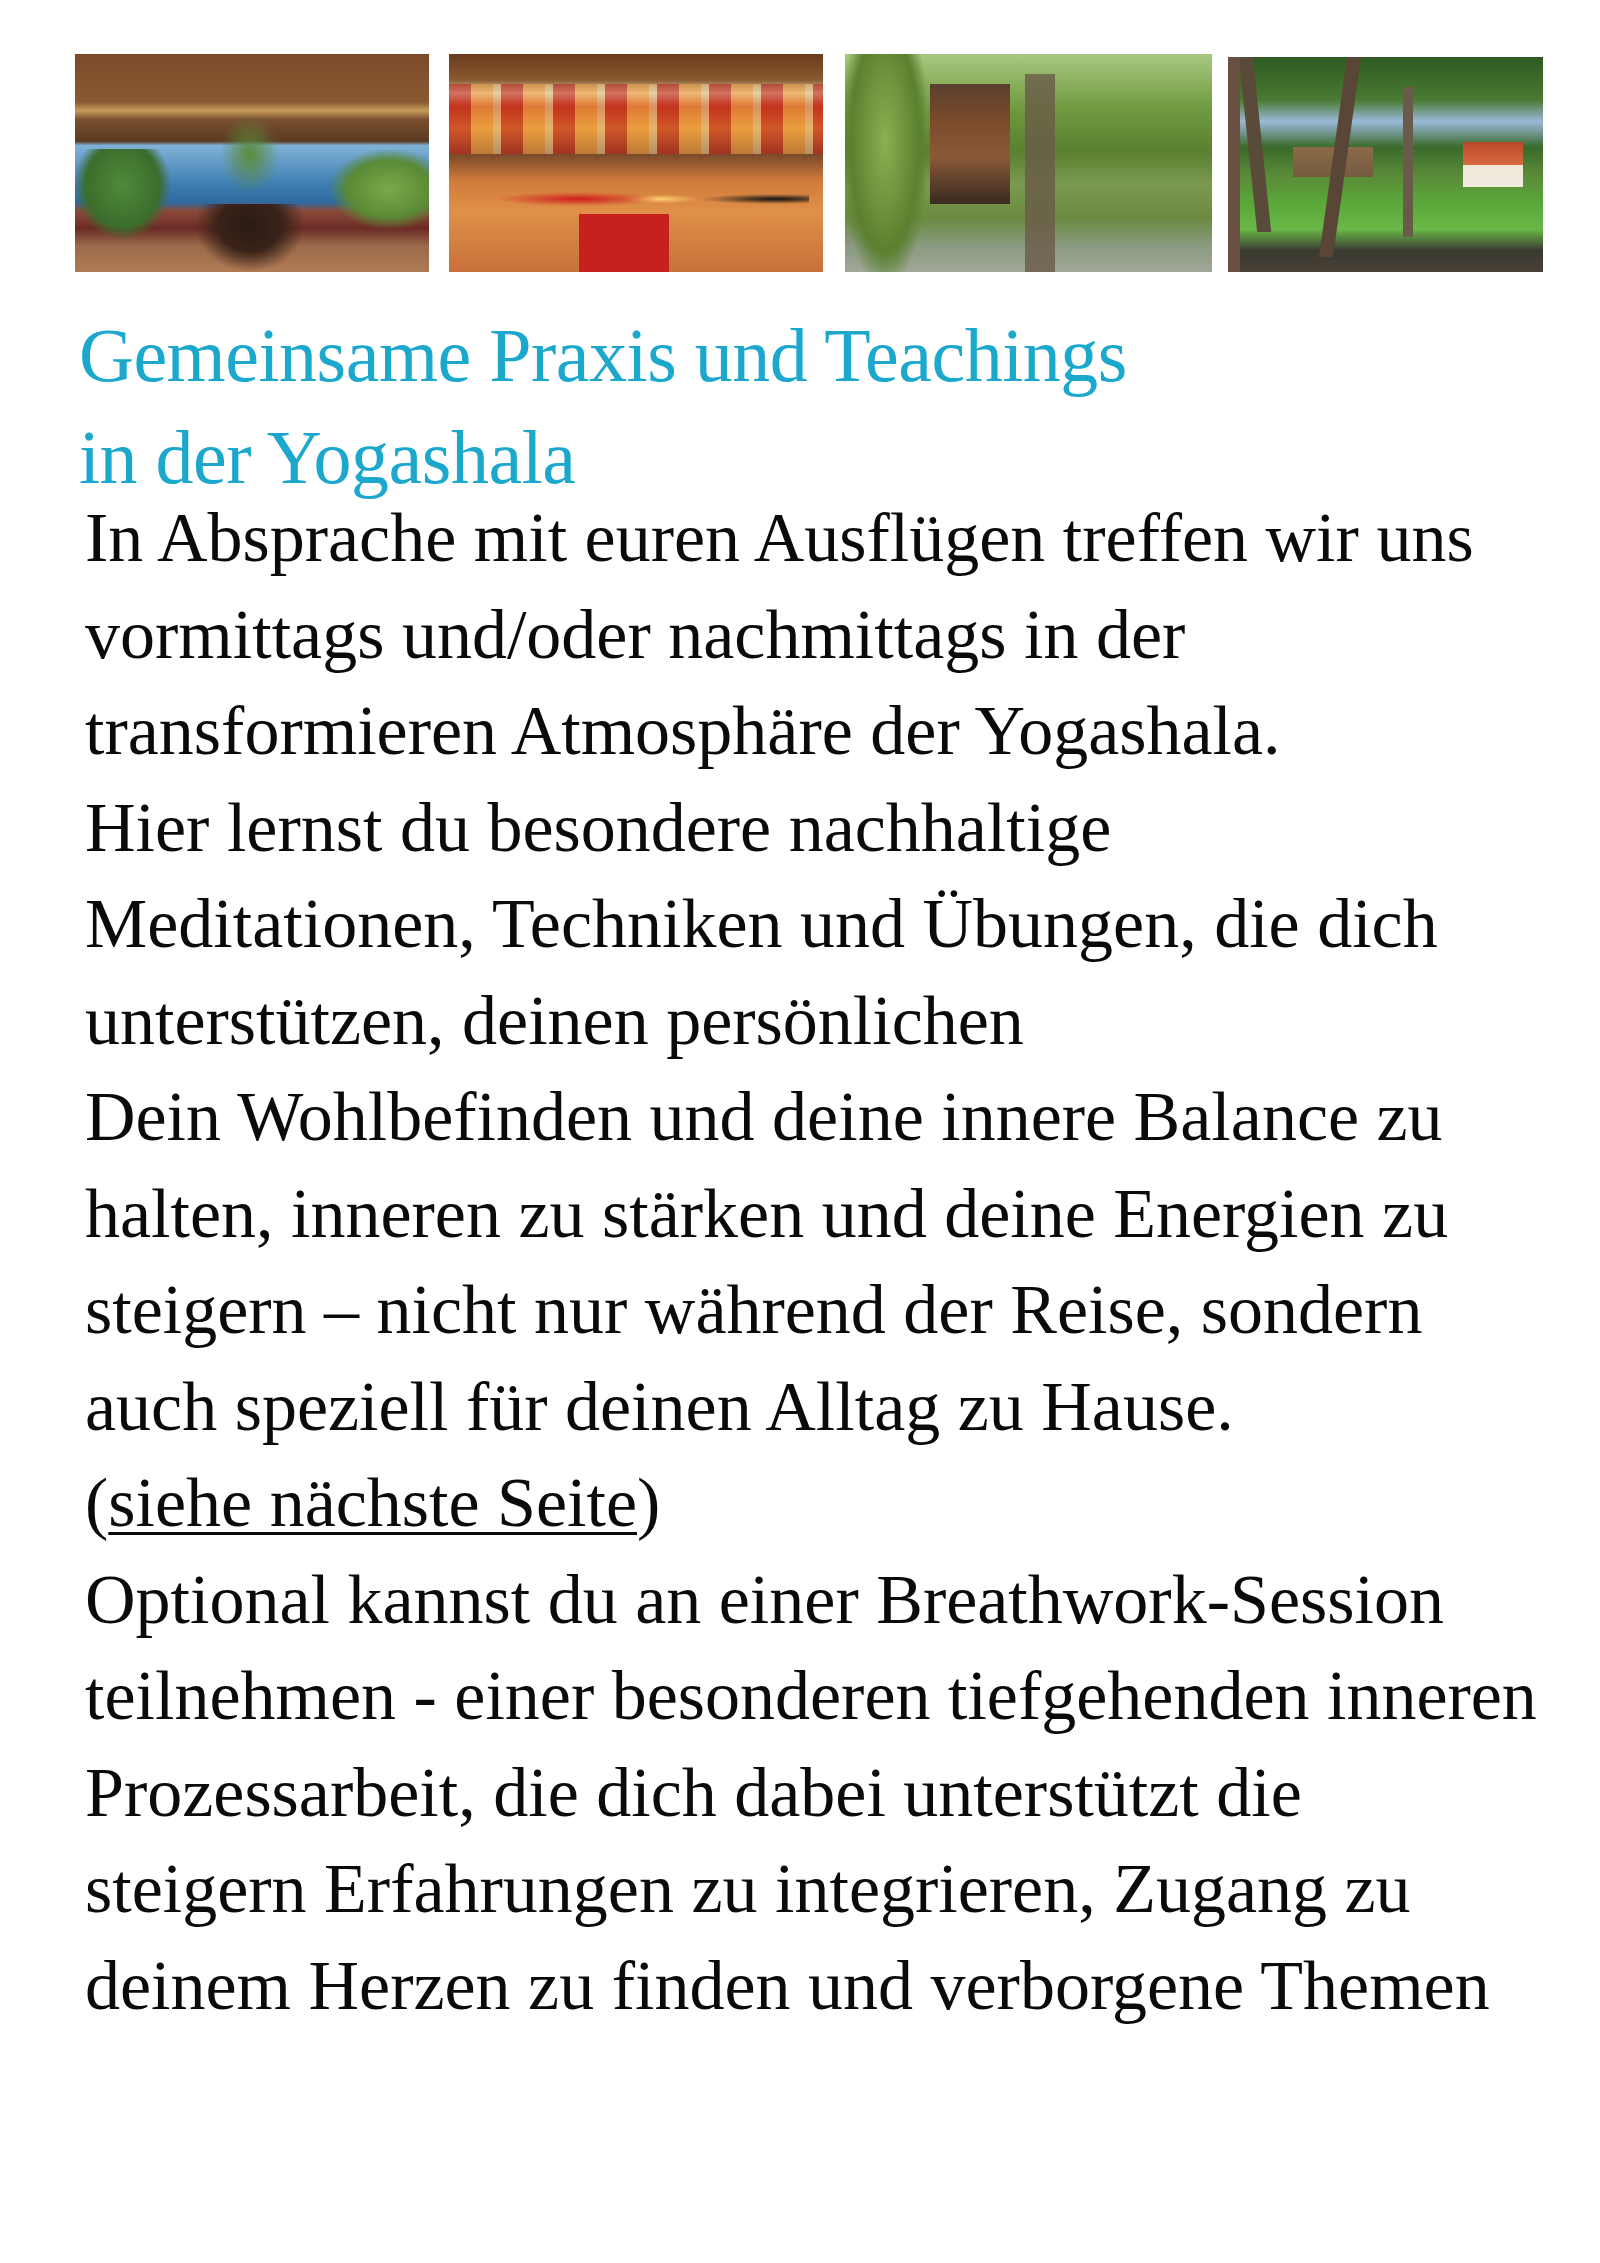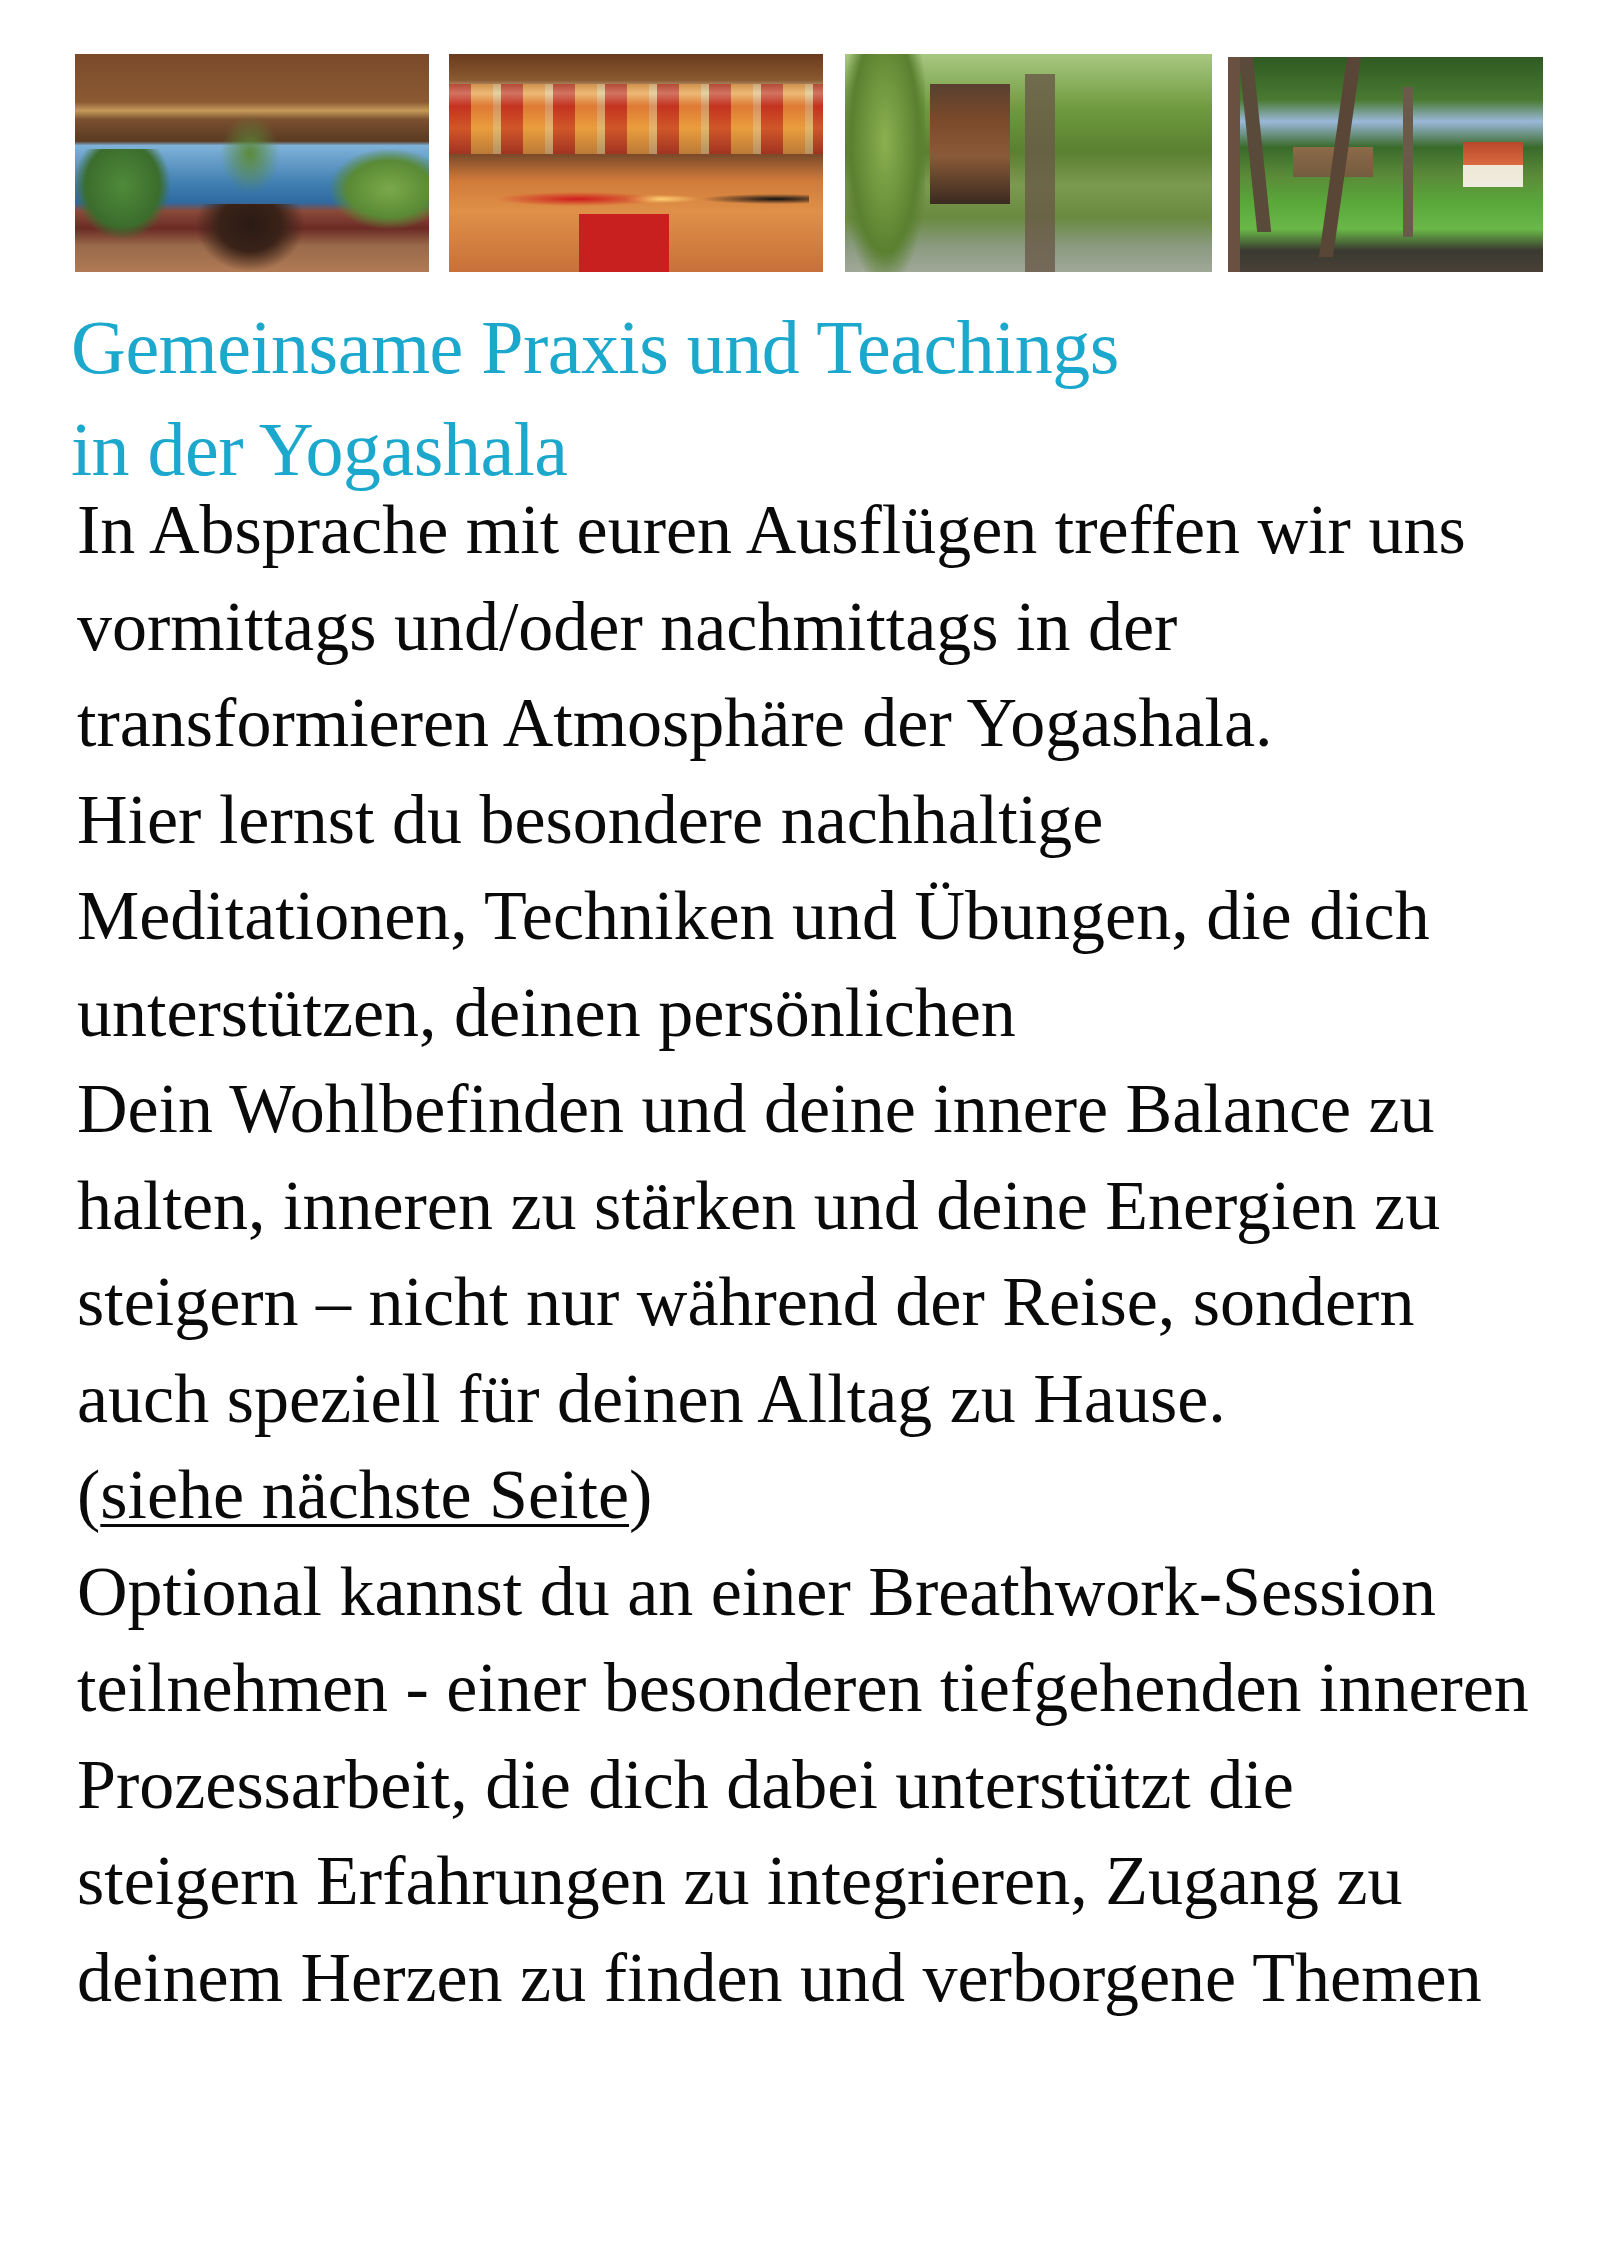--- a/index.html
+++ b/index.html
@@ -33,29 +33,29 @@
   
   #img4 { background: linear-gradient(180deg, #2e5a22 0%, #4a7a32 20%, #9ab8d8 30%, #3a6a2a 42%, #5a8a38 55%, #5aa83a 68%, #6ab848 80%, #3a3a30 90%, #4a4038 100%); }
   #img4 .l1 { left: 20px; top: 0; width: 14px; height: 175px; background: #5a4a3a; transform: skewX(6deg); }
   #img4 .l2 { left: 105px; top: 0; width: 14px; height: 200px; background: #5a4636; transform: skewX(-8deg); }
   #img4 .l3 { left: 175px; top: 30px; width: 10px; height: 150px; background: #6a5a4a; }
   #img4 .l4 { left: 235px; top: 85px; width: 60px; height: 45px; background: linear-gradient(180deg, #b8482a 0%, #d86a40 50%, #f0e8d8 52%, #f0ece0 100%); }
   #img4 .l5 { left: 65px; top: 90px; width: 80px; height: 30px; background: linear-gradient(180deg, #a06a50 0%, #7a5040 100%); opacity: 0.8; }
   #img4 .l6 { left: 0; top: 0; width: 12px; height: 215px; background: #6a5040; }
 
   .heading {
-    position: absolute; left: 66px; top: 291px; margin: 5px;
+    position: absolute; left: 66px; top: 291px; margin: 13px;
     font-family: "Liberation Serif", serif; font-weight: normal;
     font-size: 76px; line-height: 102px; letter-spacing: -0.5px;
     color: #1ba8cc; white-space: nowrap;
   }
   .heading span { display: block; }
 
   .body-text {
-    position: absolute; left: 77px; top: 482px; margin: 0;
+    position: absolute; left: 77px; top: 482px; margin: 8px;
     font-family: "Liberation Serif", serif;
     font-size: 70px; line-height: 96.5px; color: #0a0a0a;
     white-space: nowrap;
   }
   .body-text .line { display: block; }
   .body-text a { color: #0a0a0a; text-decoration: underline; text-decoration-thickness: 3px; text-underline-offset: 6px; font-family: Liberation Serif, serif; }
 </style>
 </head>
 <body>
 

